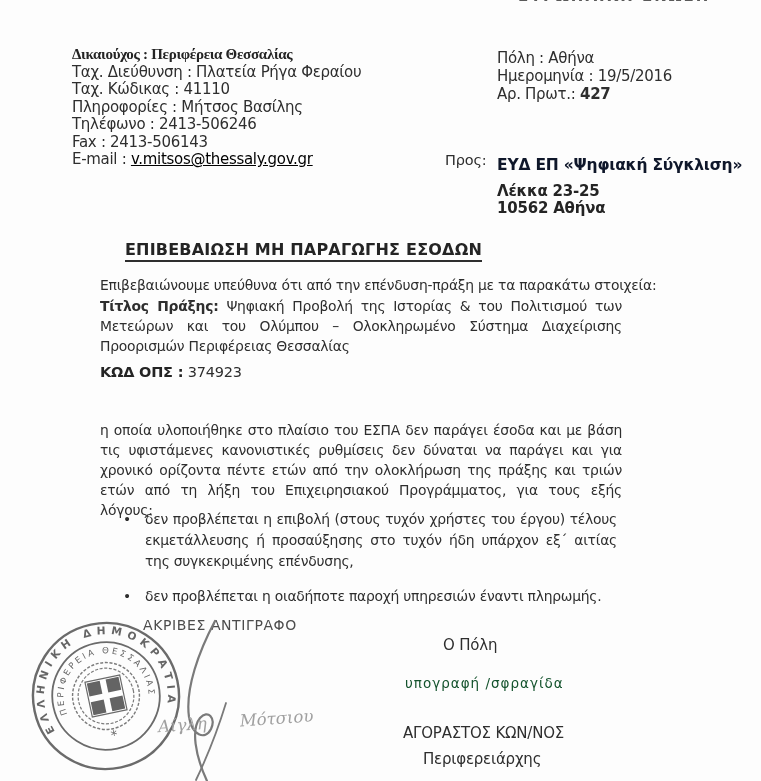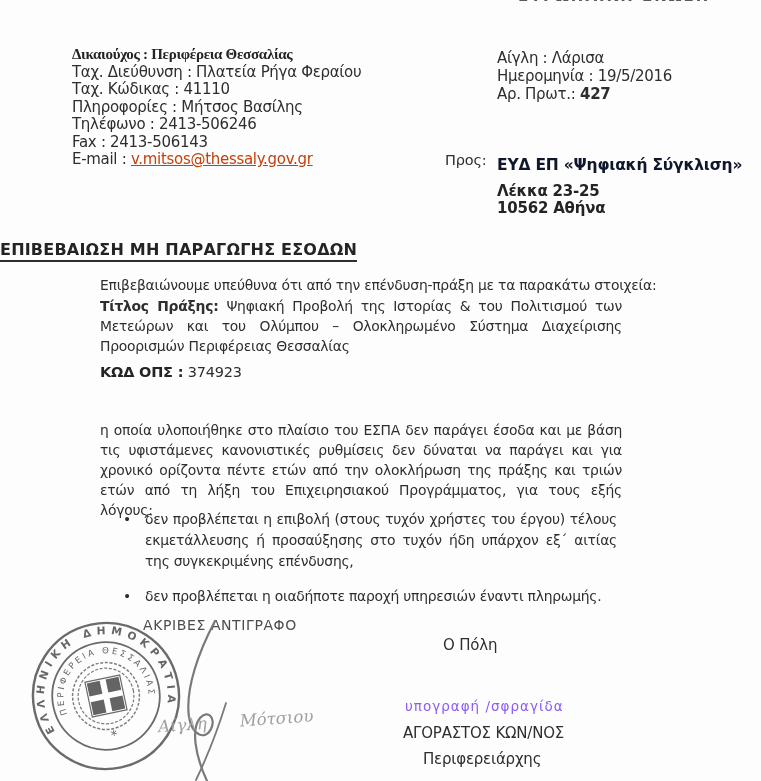--- a/index.html
+++ b/index.html
@@ -15,33 +15,33 @@
 
   
   .clipped-top {
     left:518px; top:-13px; font-weight:bold; font-size:15px;
     letter-spacing:2px; color:#5a5a5a; white-space:nowrap;
   }
 
   
   .sender { left:72px; top:46px; font-size:15px; line-height:17.5px; letter-spacing:-0.3px; }
   .sender .head { font-weight:bold; color:#242424;font-family:Liberation Serif, serif; }
-  .email { color:#c2410c; text-decoration:underline; }
+  .email { color:#000000; text-decoration:underline; }
 
   
   .meta { left:497px; top:49px; font-size:15px; line-height:18px; letter-spacing:-0.3px; }
 
   
   .pros { left:445px; top:152px; font-size:14.5px; letter-spacing:-0.2px; }
   .recipient { left:497px; top:156px; letter-spacing:-0.2px; }
   .recipient .name { font-weight:bold; font-size:15.5px; color:#0f172a; margin-bottom:9px; }
   .recipient .addr { font-weight:bold; font-size:15px; line-height:17px; color:#242424; }
 
   
-  .doc-title { left:0; top:240px; width:607px; }
+  .doc-title { left:0; top:240px; width:607px; text-align:center; }
   .doc-title span {
     font-weight:bold; font-size:16px; letter-spacing:0.2px; color:#242424;
     border-bottom:2px solid #2e2e2e; padding-bottom:1px;
   }
 
   
   .para { left:100px; width:522px; text-align:justify;
           font-size:13.9px; line-height:20px; letter-spacing:-0.25px; }
   .intro { top:275px; white-space:nowrap; text-align:left; }
   .project { top:296px; }
@@ -53,21 +53,21 @@
 
   
   .bullets { left:120px; top:509px; width:497px; margin:0; padding:0; list-style:none; }
   .bullets li { position:relative; padding-left:25px; margin-bottom:14px;
                 text-align:justify; font-size:13.9px; line-height:21px; letter-spacing:-0.25px; }
   .bullets li::before { content:"\2022"; position:absolute; left:3px; top:0; }
 
   
   .certified { left:143px; top:617px; font-size:14px; letter-spacing:0.6px; color:#4c4c4c; }
   .declarant { left:443px; top:636px; font-size:15px; letter-spacing:-0.2px; }
-  .faint-note { left:405px; top:698px; font-size:13.5px; color:#8b5cf6; letter-spacing:1px; }
+  .faint-note { left:405px; top:675px; font-size:13.5px; color:#14532d; letter-spacing:1px; }
   .signer-name { left:403px; top:724px; font-size:15px; letter-spacing:-0.2px; }
   .signer-title { left:423px; top:750px; font-size:15px; letter-spacing:-0.2px; }
 
   .stamp-wrap { left:30px; top:620px; width:152px; height:152px; transform:rotate(-12deg); opacity:0.88; }
   .sig-wrap { left:163px; top:617px; width:100px; height:166px; }
   .handwritten {
     left:158px; top:712px; width:150px;
     font-family:"DejaVu Serif","Liberation Serif",serif; font-style:italic;
     font-size:16.5px; color:#a0a0a0; transform:rotate(-4deg); word-spacing:28px;
     white-space:nowrap;
@@ -86,21 +86,21 @@
     <div>Ταχ. Κώδικας : 41110</div>
     <div>Πληροφορίες : Μήτσος Βασίλης</div>
     <div>Τηλέφωνο : 2413-506246</div>
     <div>Fax : 2413-506143</div>
     <div>
       <span>E-mail : </span><a href="#" class="email">v.mitsos@thessaly.gov.gr</a>
     </div>
   </div>
 
   <div class="abs meta nw">
-    <div>Αίγλη : Λάρισα</div>
+    <div>Πόλη : Αθήνα</div>
     <div>Ημερομηνία : 19/5/2016</div>
     <div>
       <span>Αρ. Πρωτ.: </span><span class="b">427</span>
     </div>
   </div>
 
   <div class="abs pros">Προς:</div>
   <div class="abs recipient">
     <div class="name nw">ΕΥΔ ΕΠ «Ψηφιακή Σύγκλιση»</div>
     <div class="addr nw">Λέκκα 23-25</div>

